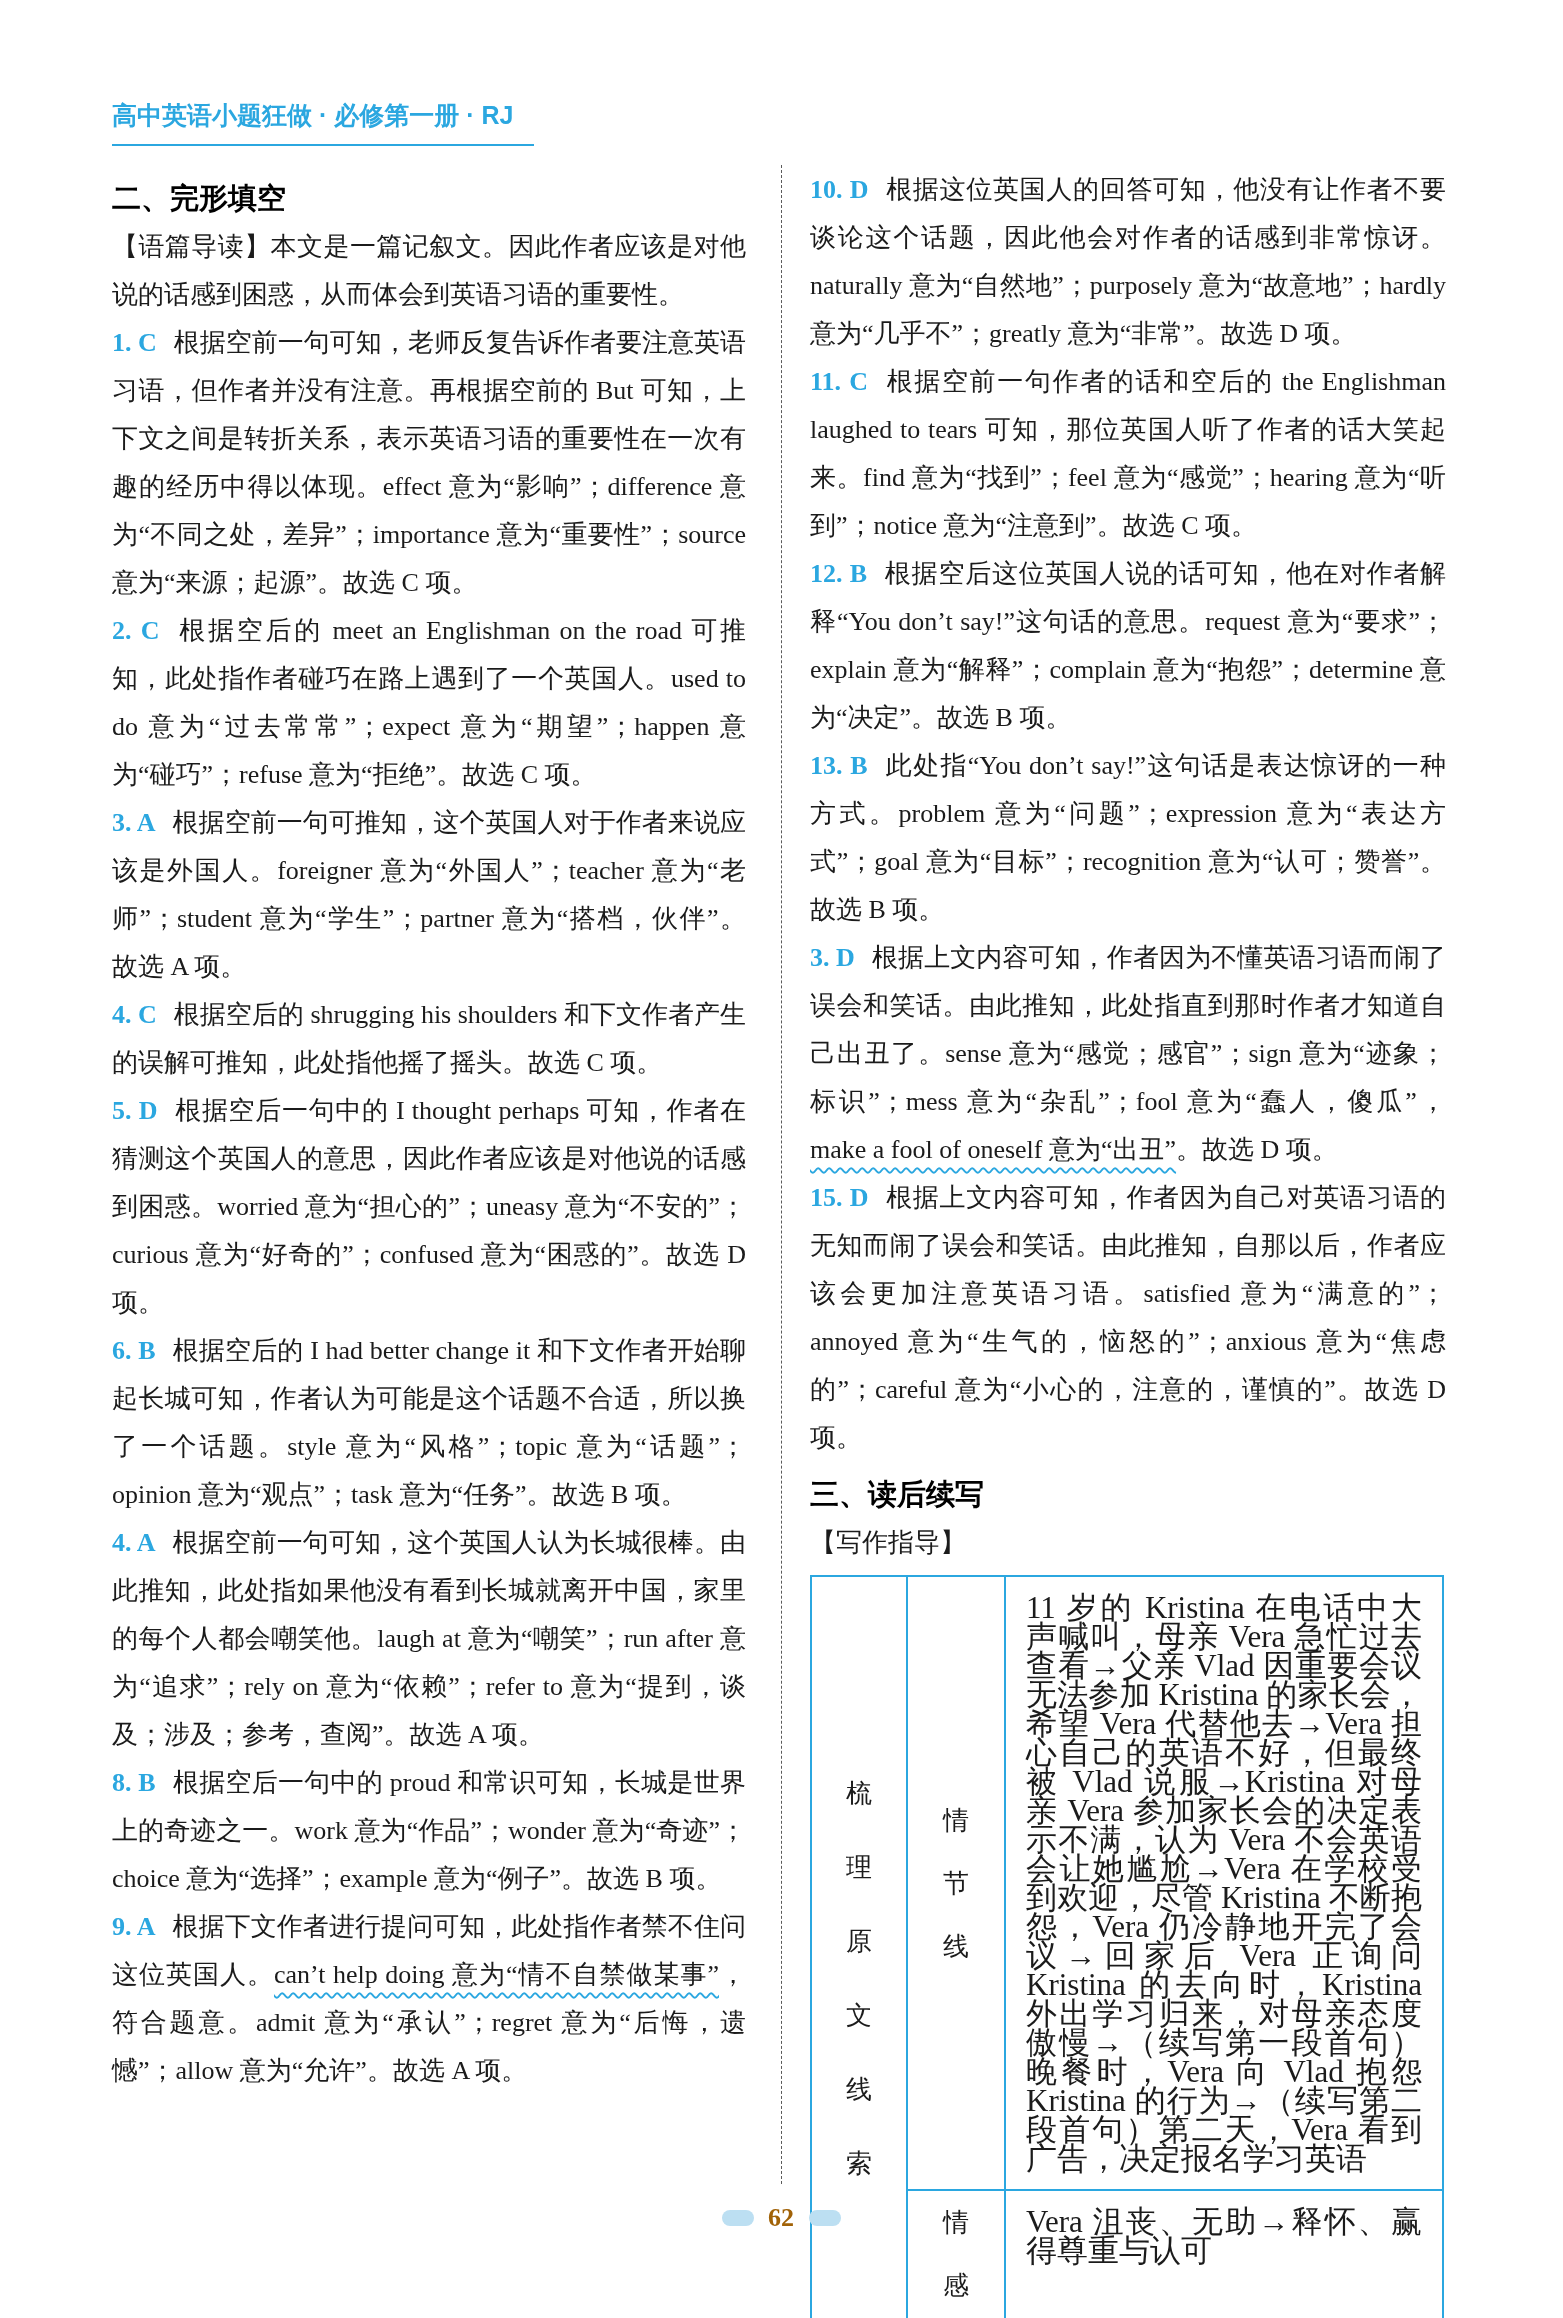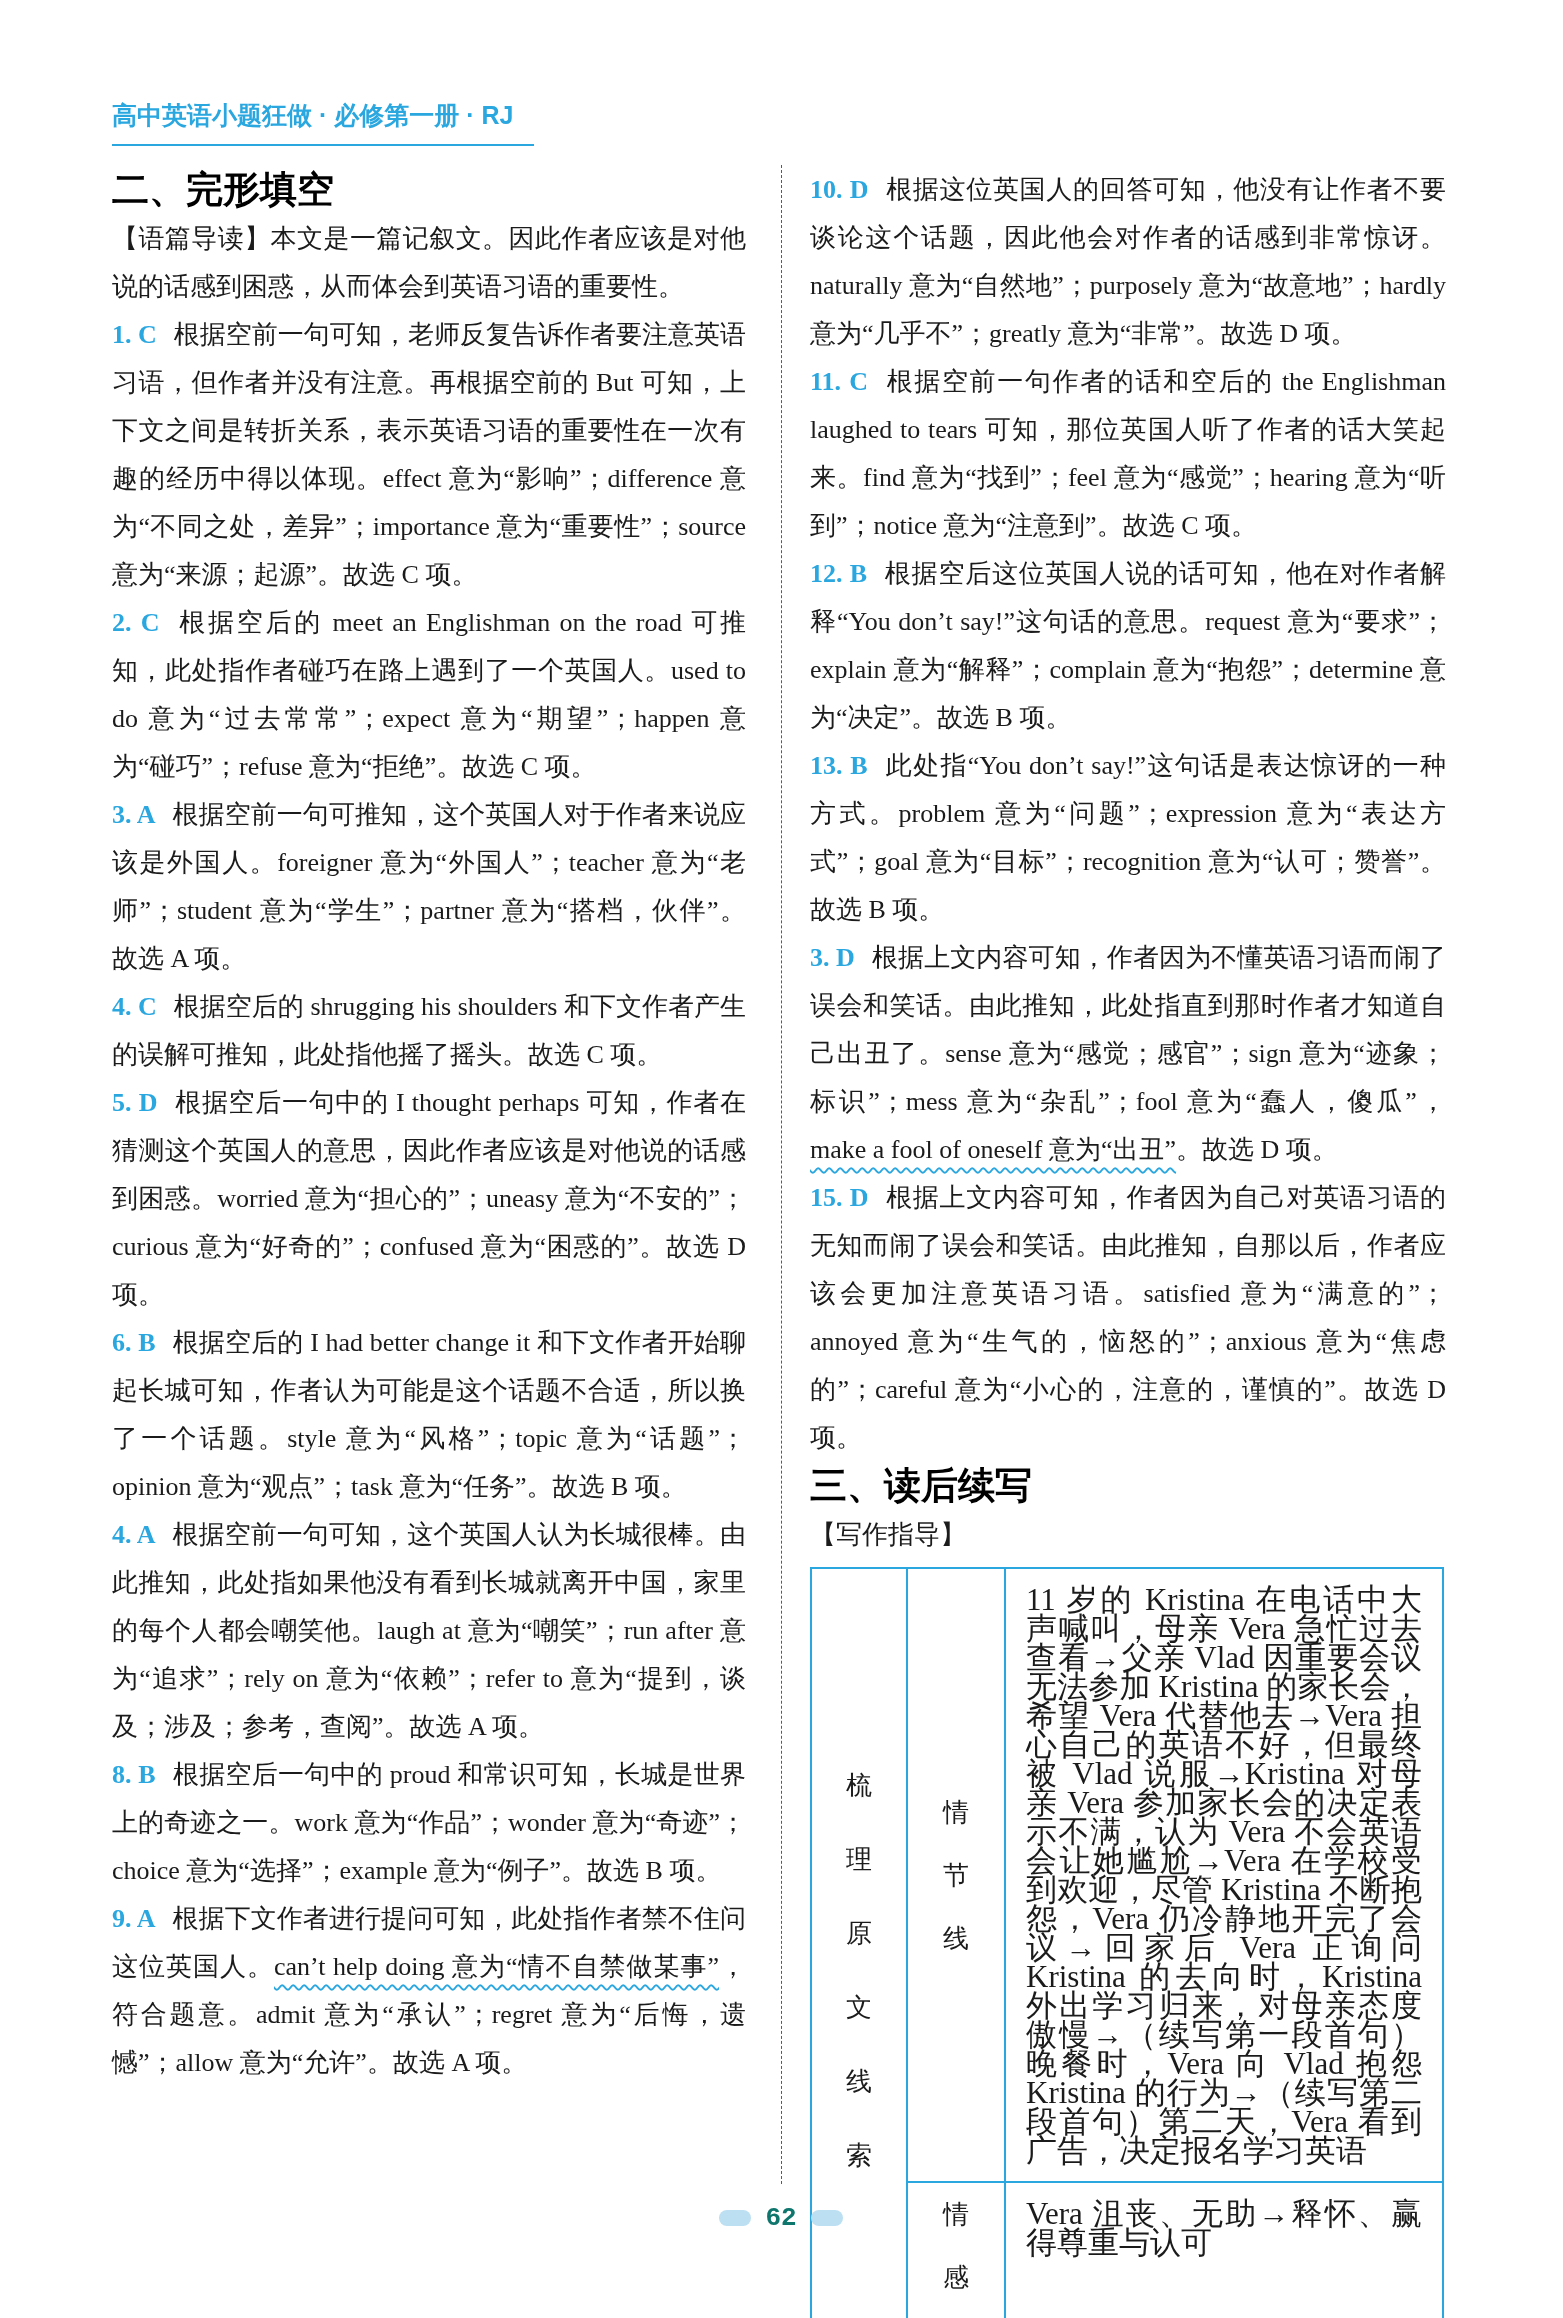--- a/index.html
+++ b/index.html
@@ -18,21 +18,21 @@
     position:absolute; left:781px; top:165px; height:2019px; width:0;
     border-left:1.3px dashed #5a5a5a;
   }
 
   .col{ position:absolute; top:166px; }
   .col-left{ left:112px;  width:634px; }
   .col-right{ left:810px; width:636px; }
 
   .sec-title{
     font-family:"Liberation Sans","DejaVu Sans",sans-serif;
-    font-weight:bold; font-size:37px; line-height:48px; color:#000;
+    font-weight:bold; font-size:29px; line-height:48px; color:#000;margin-top:8px;
   }
   .para{ font-size:26px; line-height:48px; text-align:justify; }
   .guide-label{ font-family:"Liberation Sans","DejaVu Sans",sans-serif; font-weight:normal; text-align:left; }
 
   .seg-num{ color:var(--accent); font-weight:bold; margin-right:17px; }
   .seg-label{ font-family:"Liberation Sans","DejaVu Sans",sans-serif; font-weight:normal; }
   .seg-wavy{
     text-decoration-line:underline;
     text-decoration-style:wavy;
     text-decoration-color:var(--accent);
@@ -54,22 +54,22 @@
   .grow + .grow{ border-top:2px solid var(--accent); }
   .gcol2{ width:98px; border-right:2px solid var(--accent); line-height:63px; }
   .gcol3{ flex:1; padding:16px 20px; font-size:31px; line-height:29px; text-align:justify; }
 
   .page-footer{
     position:absolute; left:679px; top:2205px; width:204px;
     display:flex; align-items:center; justify-content:center; gap:14.5px;
   }
   .pill{ display:inline-block; width:32px; height:16px; background:var(--pill); border-radius:8px; }
   .page-num{
-    font-family:Liberation Mono, monospace;
-    font-size:26px; font-weight:bold; color:#0f766e; line-height:26px;
+    font-family:Liberation Serif, serif;
+    font-size:26px; font-weight:bold; color:#a16207; line-height:26px;
   }
 </style>
 </head>
 <body>
 
 <header class="book-header">
   <span>高中英语小题狂做 · 必修第一册 · RJ</span>
 </header>
 
 <div class="col-divider"></div>

